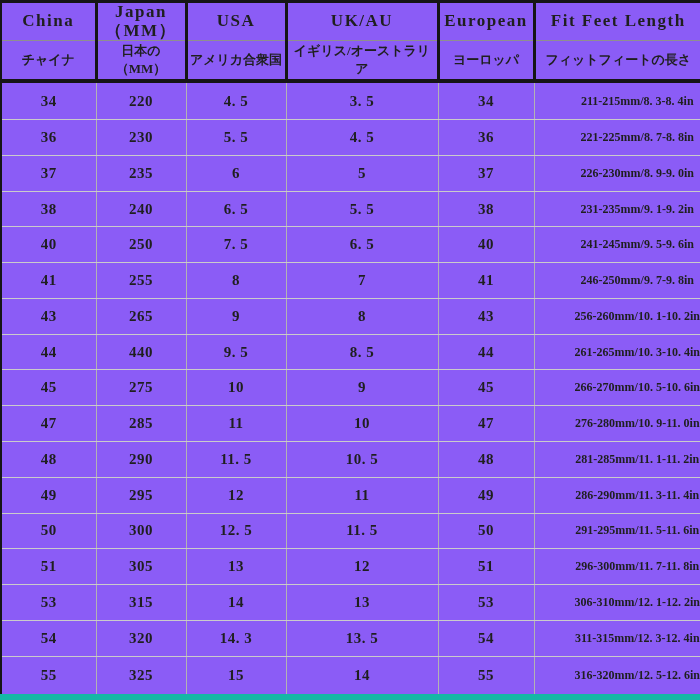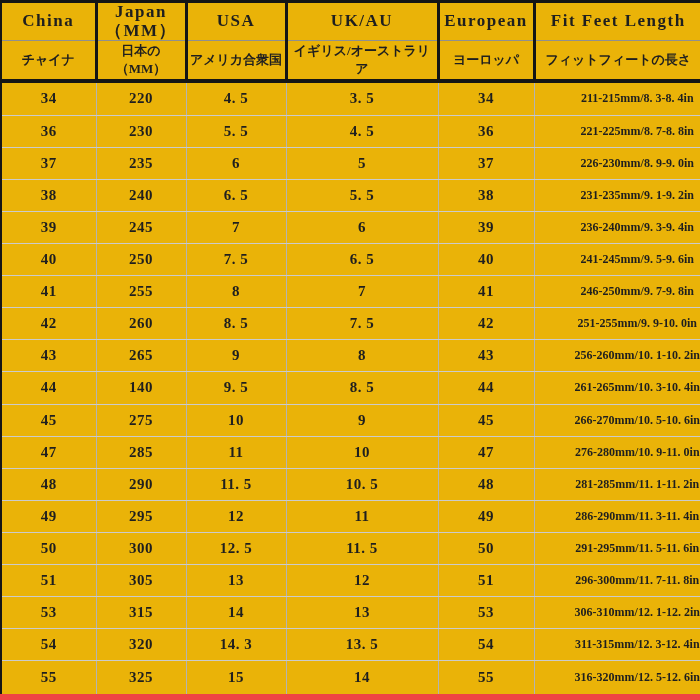--- a/index.html
+++ b/index.html
@@ -12,26 +12,26 @@
     height: 700px;
     background: #fbfbfb;
     box-sizing: border-box;
     overflow: hidden;
   }
   table.size-table {
     width: 700px;
     height: 700px;
     border-collapse: collapse;
     table-layout: fixed;
-    background: #eab308;
+    background: #8b5cf6;
     color: #1f1f1f;
     font-family: "Liberation Serif", "DejaVu Serif", serif;
     border-top: 3px solid #151515;
     border-left: 2px solid #151515;
-    border-bottom: 6px solid #ef4444;
+    border-bottom: 6px solid #14b8a6;
   }
   thead th {
     font-weight: 600;
     text-align: center;
     vertical-align: middle;
     border-right: 3px solid #151515;
     border-bottom: 1px solid #8f8f8f;
     padding: 0 2px;
     overflow: hidden;
   }
@@ -134,62 +134,46 @@
         </tr>
         <tr>
           <td>38</td>
           <td>240</td>
           <td>6. 5</td>
           <td>5. 5</td>
           <td>38</td>
           <td>231-235mm/9. 1-9. 2in</td>
         </tr>
         <tr>
-          <td>39</td>
-          <td>245</td>
-          <td>7</td>
-          <td>6</td>
-          <td>39</td>
-          <td>236-240mm/9. 3-9. 4in</td>
-        </tr>
-        <tr>
           <td>40</td>
           <td>250</td>
           <td>7. 5</td>
           <td>6. 5</td>
           <td>40</td>
           <td>241-245mm/9. 5-9. 6in</td>
         </tr>
         <tr>
           <td>41</td>
           <td>255</td>
           <td>8</td>
           <td>7</td>
           <td>41</td>
           <td>246-250mm/9. 7-9. 8in</td>
         </tr>
         <tr>
-          <td>42</td>
-          <td>260</td>
-          <td>8. 5</td>
-          <td>7. 5</td>
-          <td>42</td>
-          <td>251-255mm/9. 9-10. 0in</td>
-        </tr>
-        <tr>
           <td>43</td>
           <td>265</td>
           <td>9</td>
           <td>8</td>
           <td>43</td>
           <td>256-260mm/10. 1-10. 2in</td>
         </tr>
         <tr>
           <td>44</td>
-          <td>140</td>
+          <td>440</td>
           <td>9. 5</td>
           <td>8. 5</td>
           <td>44</td>
           <td>261-265mm/10. 3-10. 4in</td>
         </tr>
         <tr>
           <td>45</td>
           <td>275</td>
           <td>10</td>
           <td>9</td>

